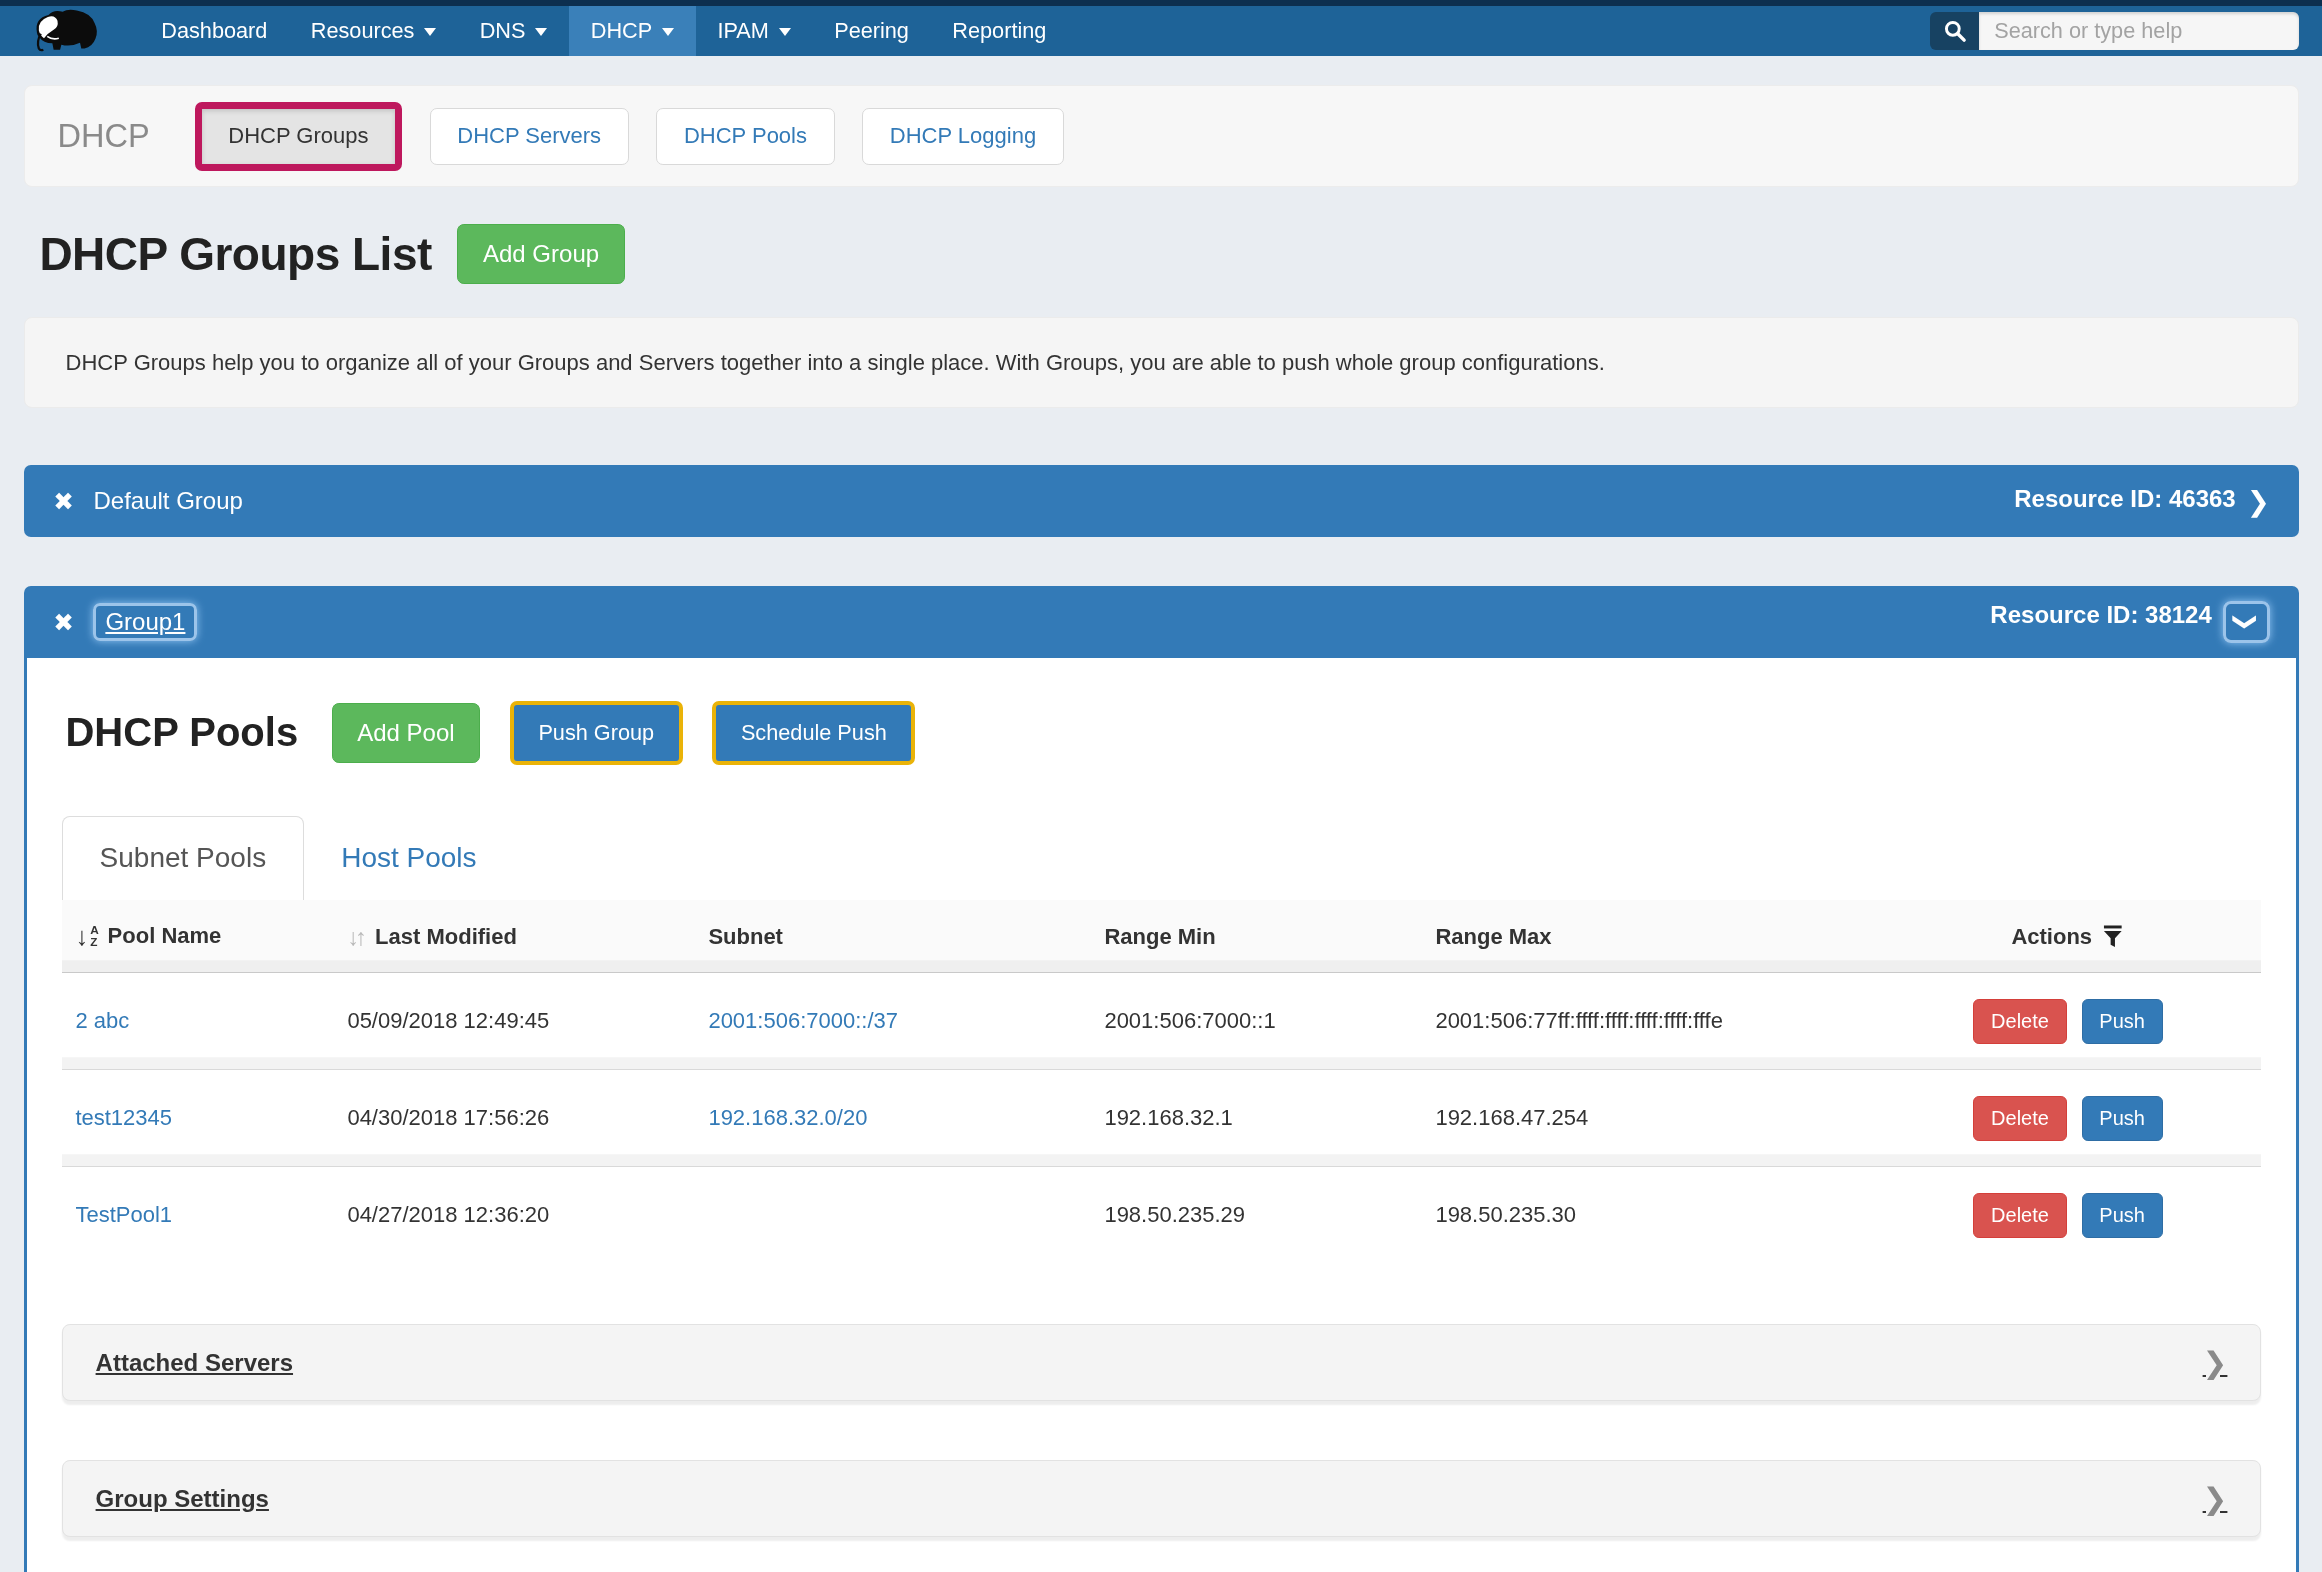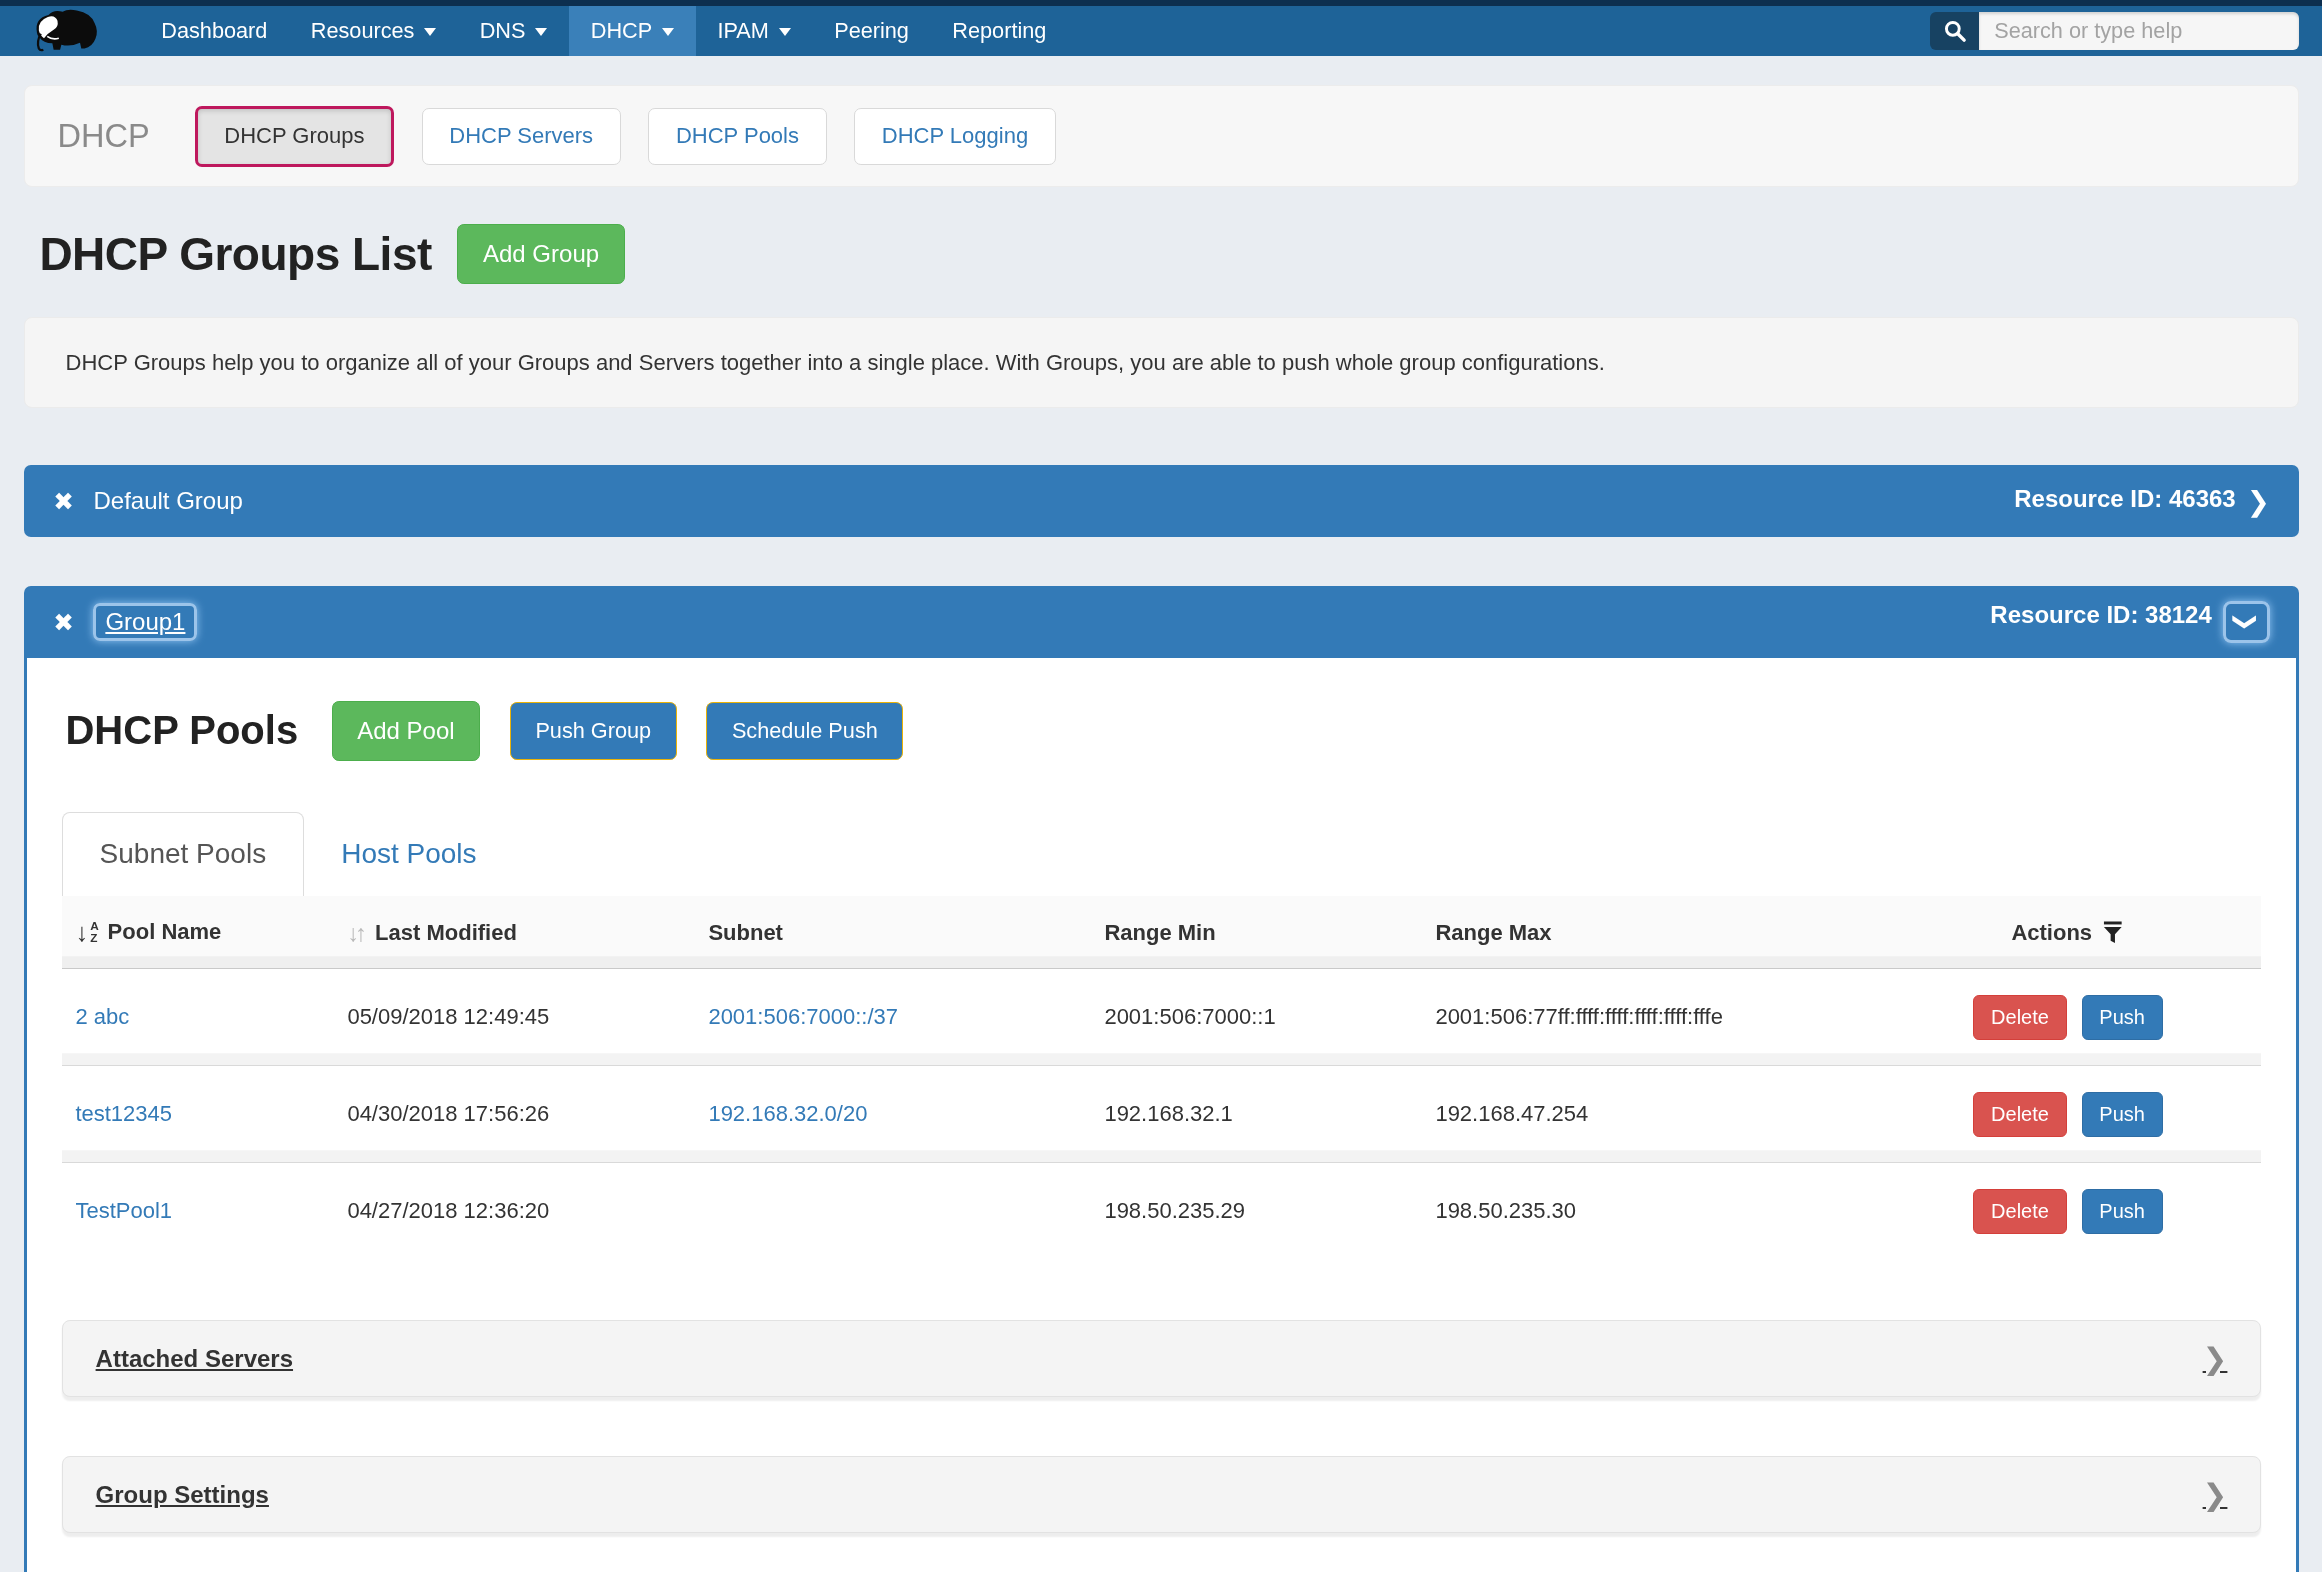--- a/index.html
+++ b/index.html
@@ -51,36 +51,36 @@
     margin-top:29.6px; background:#f7f7f7; border:1px solid #ececec;
     border-radius:7.9px; height:102px;
     display:flex; align-items:center; padding:0 33px;
   }
   .subnav-label { font-size:32.5px; color:#8a8a8a; margin-right:45px; }
   .subnav-btn {
     font-size:22px; padding:14.8px 26.6px; border-radius:6.9px; margin-right:27.6px;
     cursor:pointer; font-family:inherit;
   }
   .subnav-btn.active {
-    background:#e4e4e4; border:3px solid #be185d; color:#333;
+    background:#e4e4e4; border:7px solid #be185d; color:#333;
     box-shadow:inset 0 2px 4.9px rgba(0,0,0,.15);
   }
   .subnav-btn.plain { background:#fff; border:1px solid #d9d9d9; color:var(--link,#337ab7); }
 
   
   .page-title-row { display:flex; align-items:center; gap:25.6px; margin-top:37px; padding-left:15.8px; }
   .page-title { font-size:46px; font-weight:bold; color:#222; letter-spacing:-0.5px; }
 
   .btn { cursor:pointer; font-family:inherit; border-radius:6.9px; }
   .btn-success {
     background:var(--success,#5cb85c); border:1px solid #4cae4c; color:#fff;
     font-size:24px; padding:14.8px 24.6px;
   }
   .btn-primary {
-    background:var(--primary,#337ab7); border:1px solid #eab308; color:#fff;
+    background:var(--primary,#337ab7); border:4px solid #eab308; color:#fff;
     font-size:21.7px; padding:14.8px 24.6px;
   }
 
   
   .info-panel {
     margin-top:33px; background:#f5f5f5; border:1px solid #ebebeb; border-radius:7.9px;
     padding:31.5px 41px; font-size:22px; color:#333;
   }
 
   

